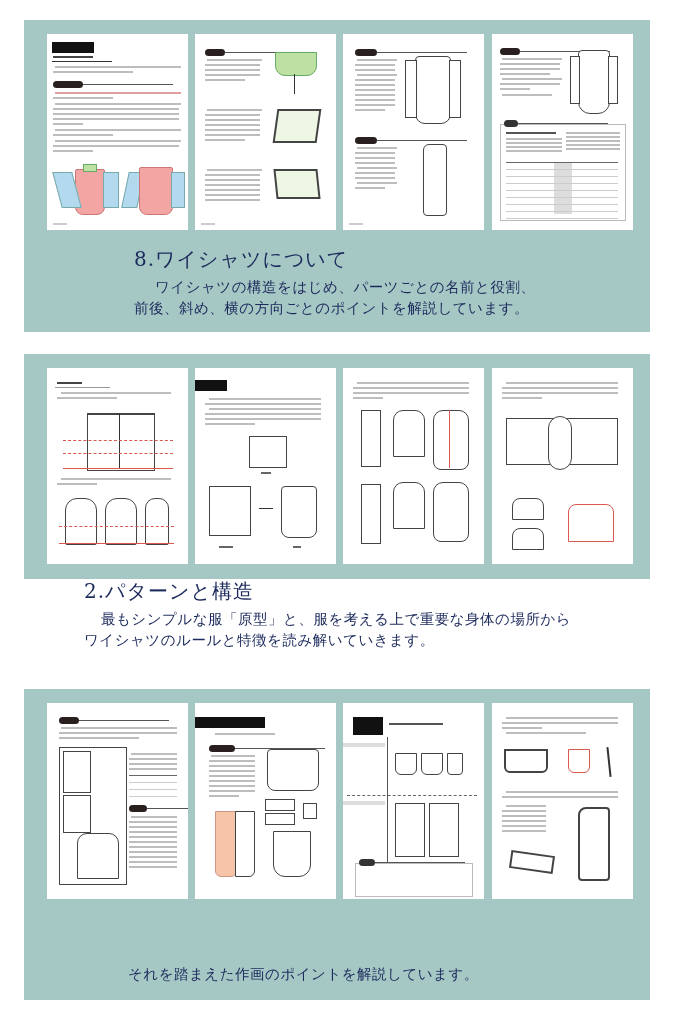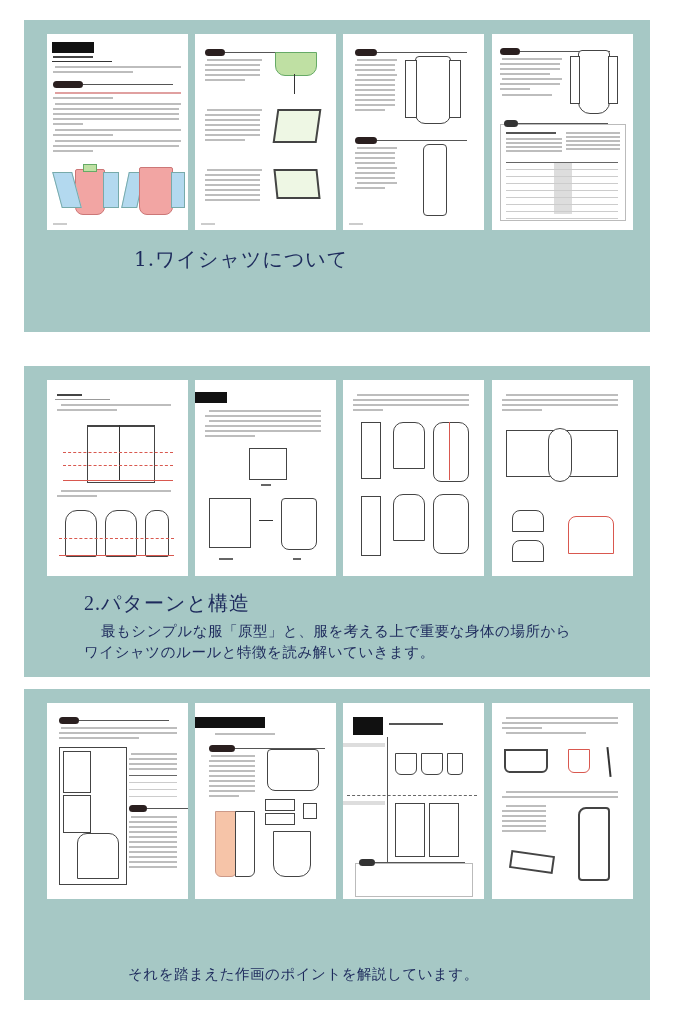--- a/index.html
+++ b/index.html
@@ -153,24 +153,26 @@
           <div class="trow"></div>
           <div class="trow"></div>
           <div class="trow"></div>
           <div class="trow"></div>
           <div class="trow"></div>
           <div class="trow"></div>
           <div class="trow"></div>
       </div>
     </div>
   </div>
-  <div class="sec-title" style="left:110px;top:226px;">1.ワイシャツについて</div>
+  <div class="sec-title" style="left:110px;top:226px;">8.ワイシャツについて</div>
+  <div class="sec-desc" style="left:131px;top:257px;">ワイシャツの構造をはじめ、パーツごとの名前と役割、</div>
+  <div class="sec-desc" style="left:110px;top:278px;">前後、斜め、横の方向ごとのポイントを解説しています。</div>
 </div>
 
-<div class="panel" style="top:366px;height:311px;font-family:Liberation Serif, serif;">
+<div class="panel" style="top:354px;height:225px;">
   <div class="pages">
     <div class="page p1">
       <div class="txt" style="left:10px;top:14px;width:25px;background:#444;"></div>
       <div class="line" style="left:8px;top:19px;width:55px;height:1px;background:#999;"></div>
       <div class="txt" style="left:14px;top:24px;width:110px;"></div>
       <div class="txt" style="left:10px;top:29px;width:60px;"></div>
       <div class="box" style="left:40px;top:45px;width:66px;height:55px;border-top-width:2px;"></div>
       <div class="line" style="left:72px;top:45px;width:1px;height:55px;"></div>
       <div class="redline" style="left:16px;top:72px;width:110px;"></div>
       <div class="redline" style="left:16px;top:85px;width:110px;"></div>

